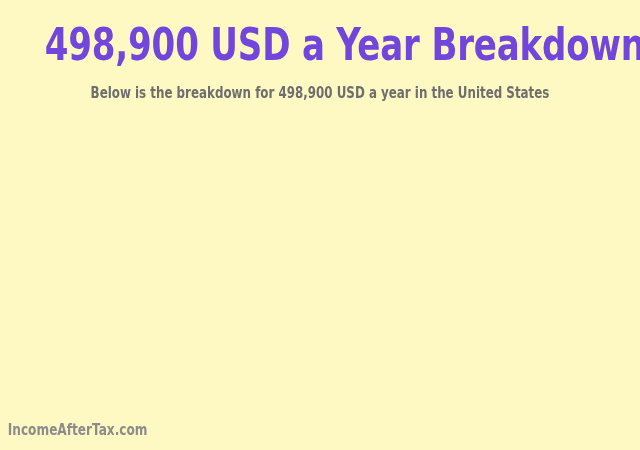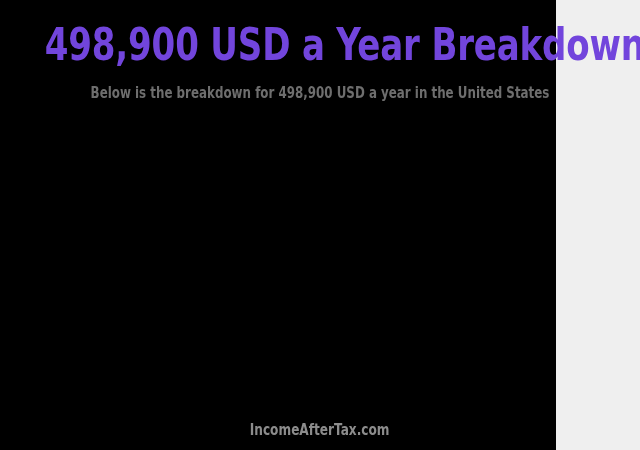--- a/index.html
+++ b/index.html
@@ -8,23 +8,23 @@
   }
   body {
     width: 640px;
     height: 450px;
     background: #efefef;
     font-family: "Liberation Sans", sans-serif;
     overflow: hidden;
   }
   #page {
     position: relative;
-    width: 556px;
+    width: 640px;
     height: 450px;
-    background: #000000;
+    background: #fef9c3;
     box-sizing: border-box;
   }
   
   .header {
     position: absolute;
     left: 0;
     top: 0;
     width: 640px;
     text-align: center;
   }
@@ -71,21 +71,20 @@
     width: 640px;
     height: 298px;
     background: transparent;
   }
   
   .site-footer {
     position: absolute;
     left: 0;
     top: 421px;
     width: 640px;
-    text-align: center;
   }
   .footer-brand {
     display: inline-block;
     font-family: "DejaVu Sans Condensed", "Liberation Sans Narrow", "Liberation Sans", sans-serif;
     font-size: 15px;
     line-height: 18px;
     font-weight: bold;
     color: #8c8c8c;
     transform: scaleX(0.9);
     transform-origin: 50% 50%;

